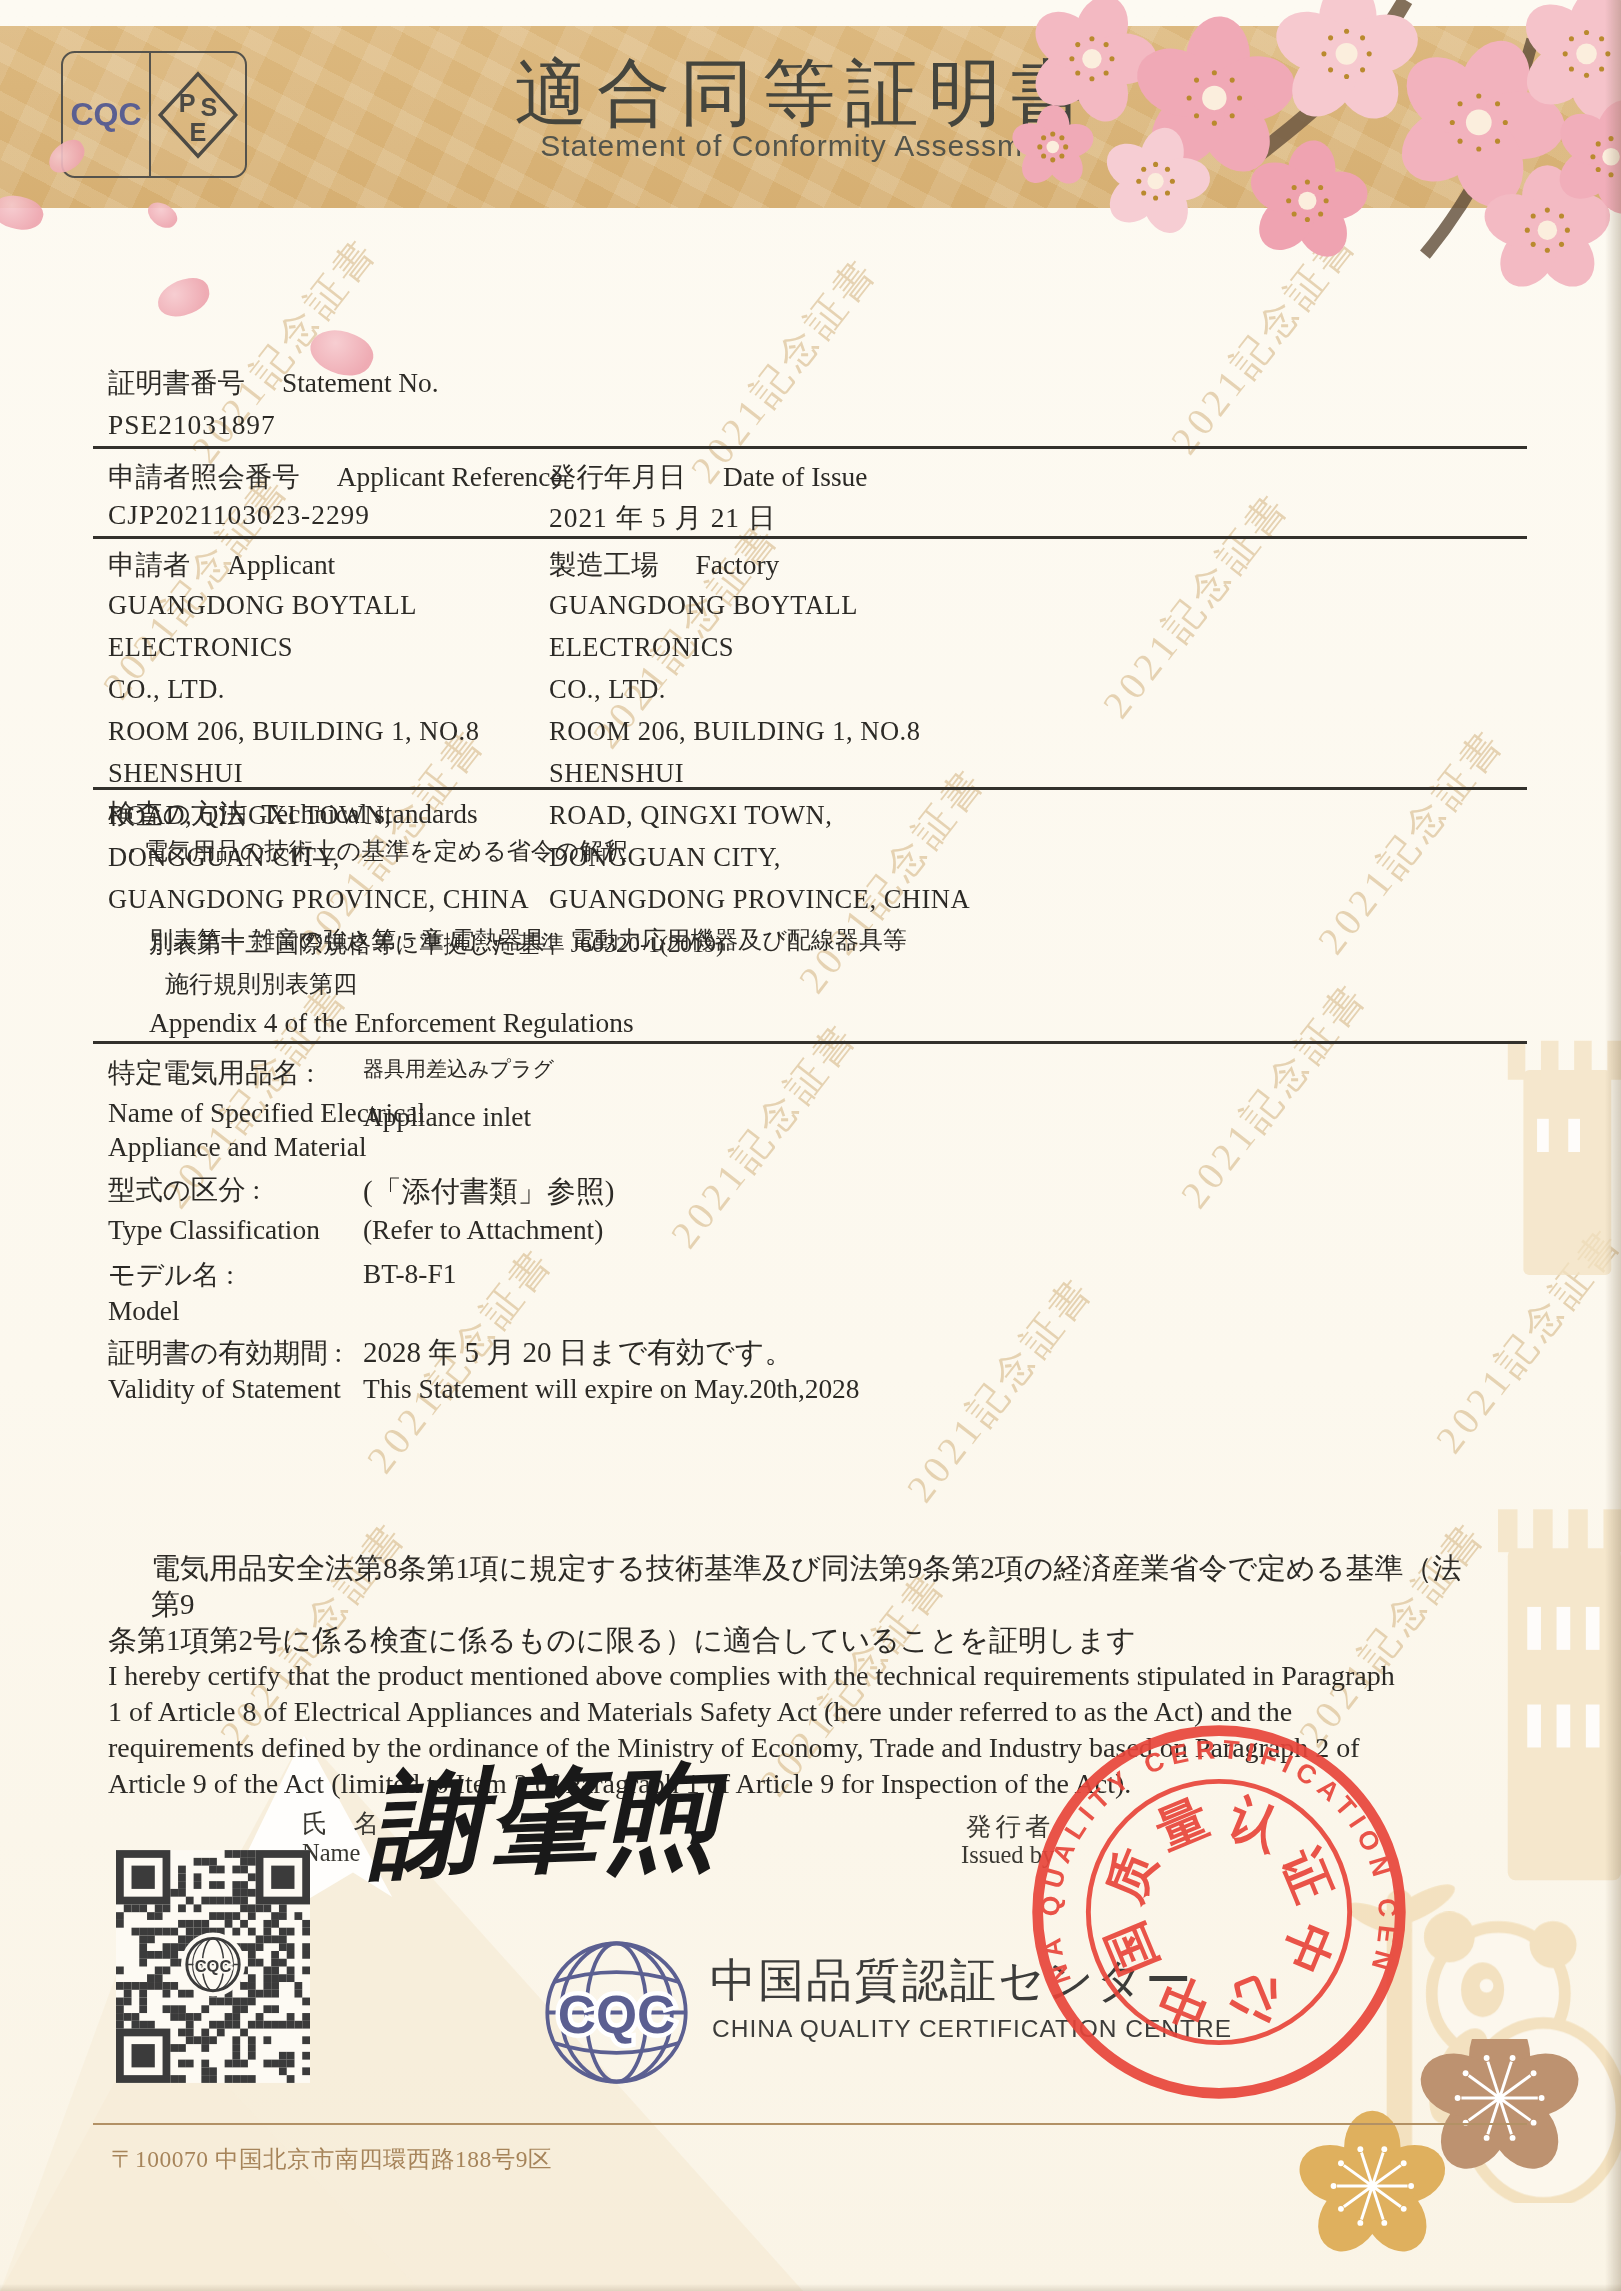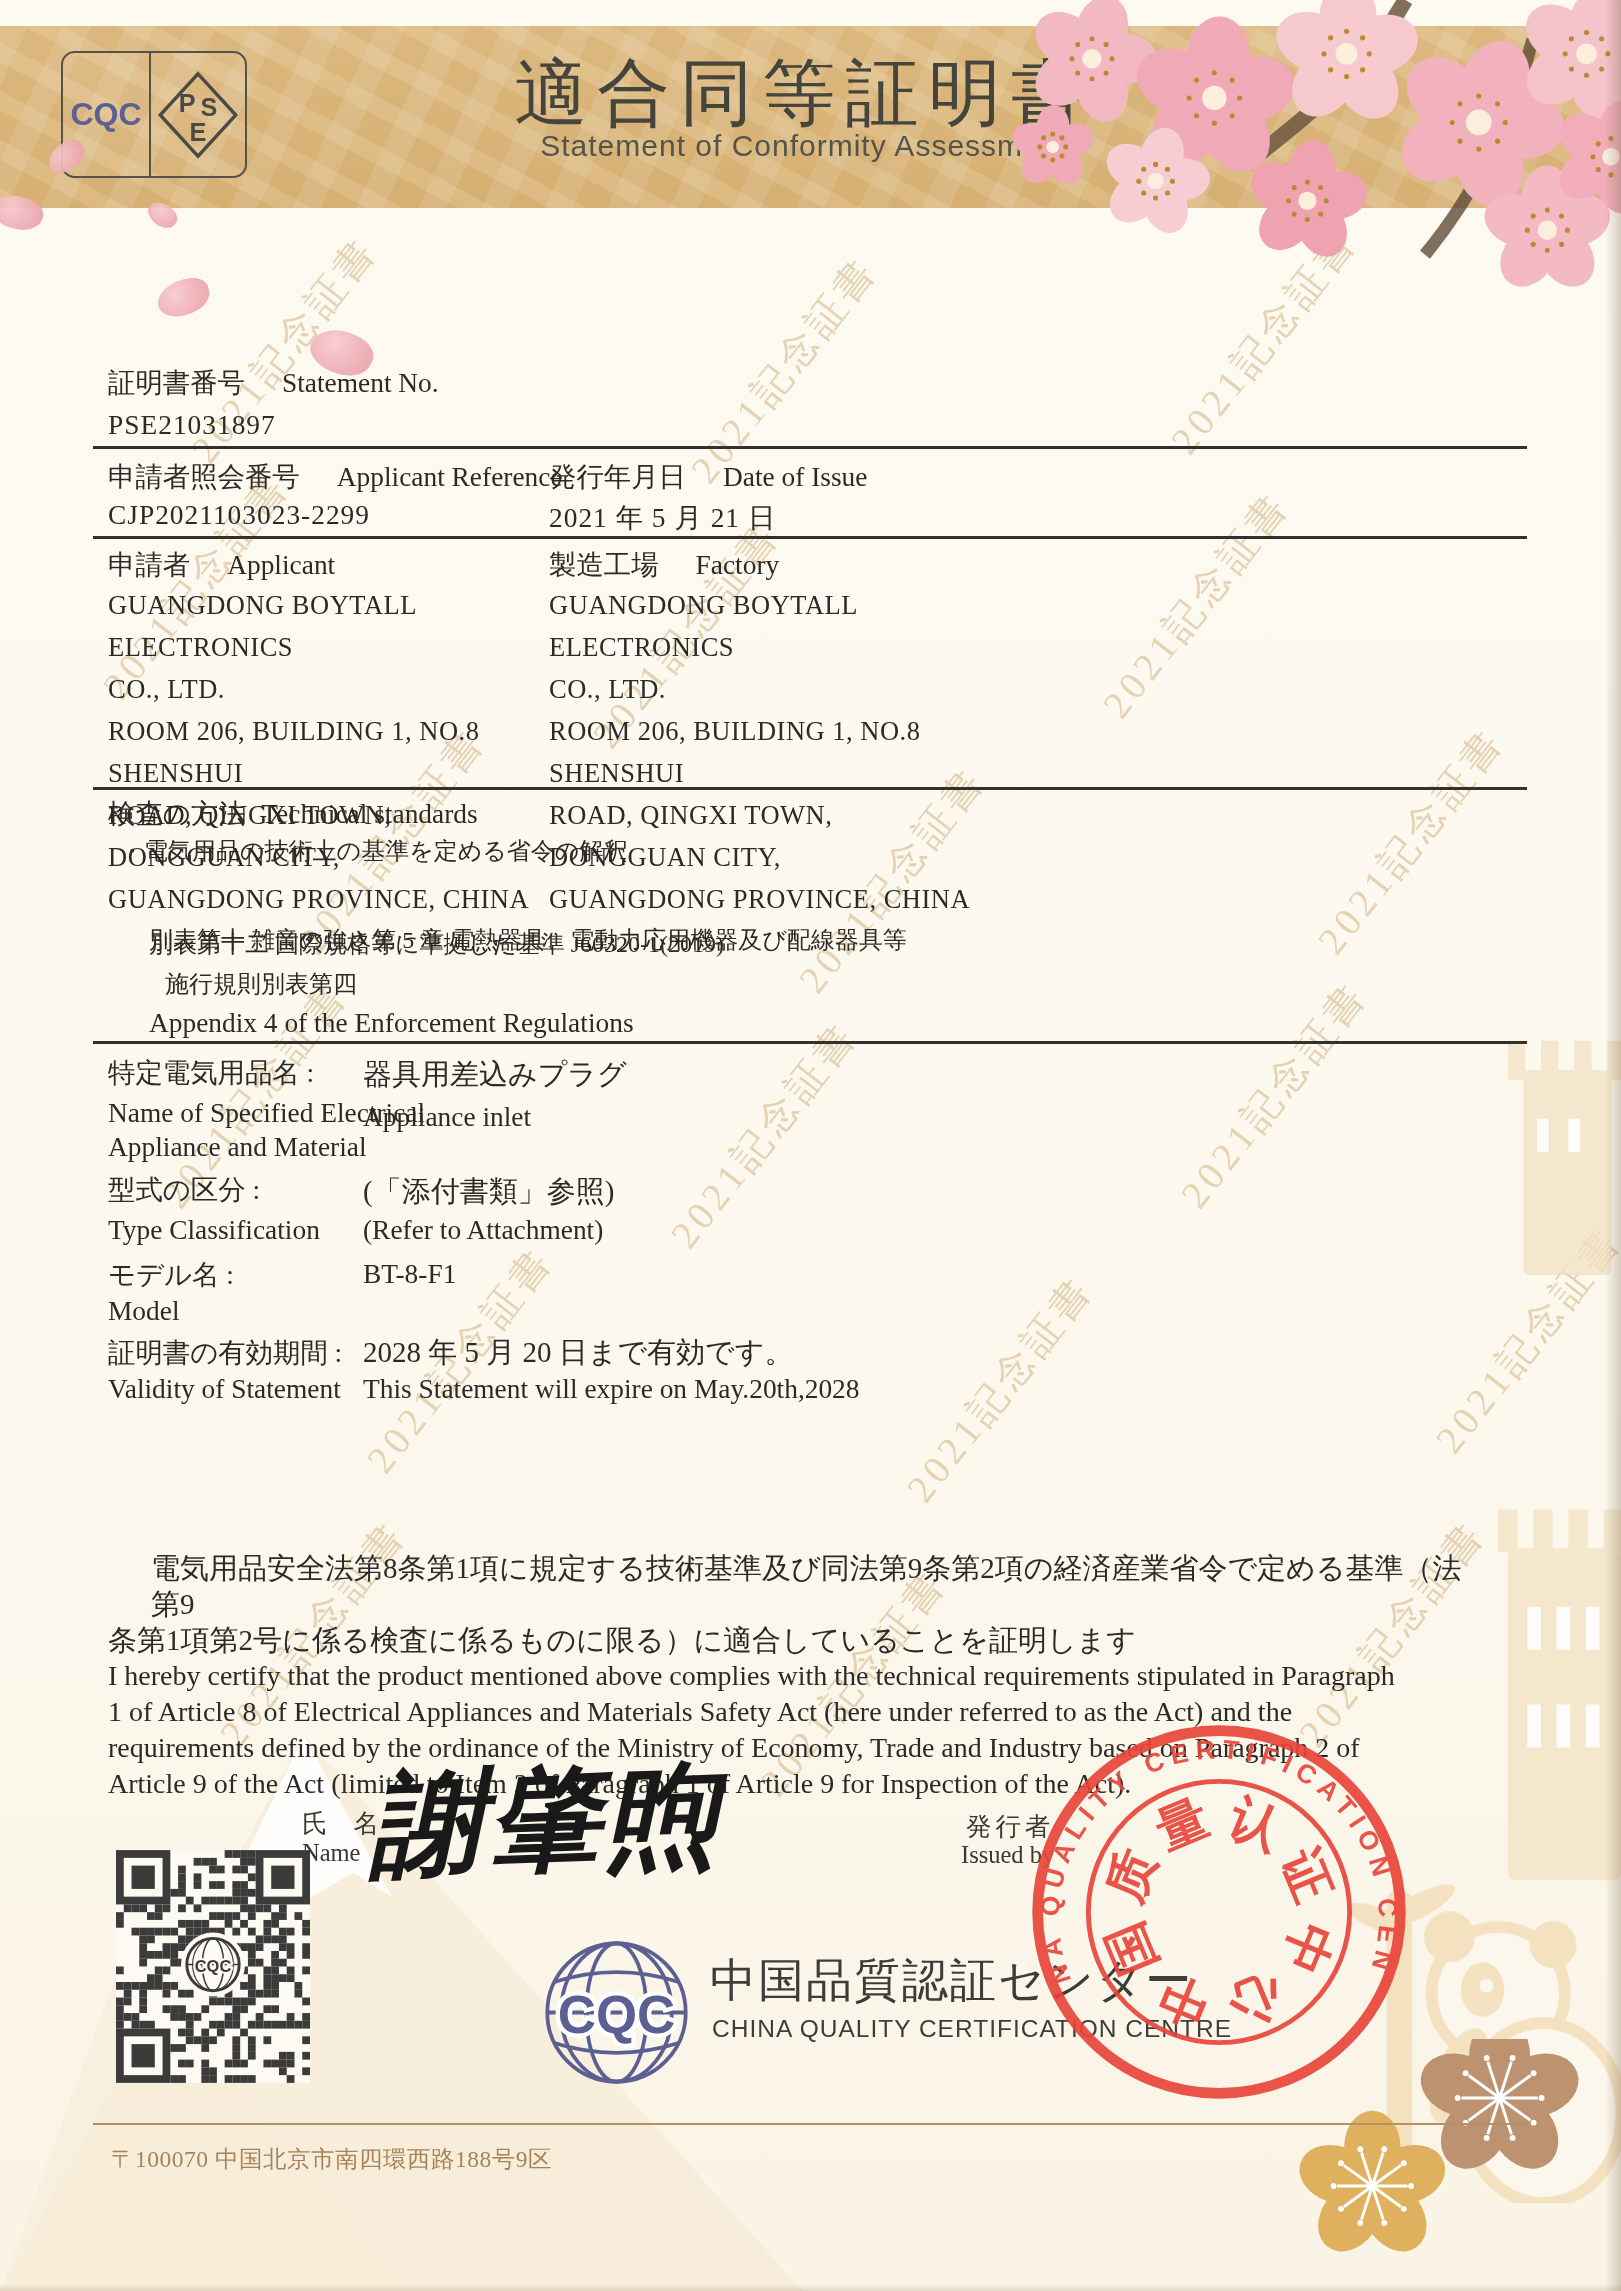--- a/index.html
+++ b/index.html
@@ -434,21 +434,21 @@
     <span>Technical standards</span>
   </div>
   <div class="std-item" style="left:120px;top:835px;">・電気用品の技術上の基準を定める省令の解釈</div>
   <div class="std-item" style="left:149px;top:880px;margin-top:48px;">別表第十二 国際規格等に準拠した基準 J60320-1(2019)</div>
   <div class="std-item" style="left:149px;top:924px;">別表第十 雑音の強さ第 5 章 電熱器具、電動力応用機器及び配線器具等</div>
   <div class="std-item" style="left:165px;top:968px;">施行規則別表第四</div>
   <div class="std-item" style="left:149px;top:1008px;font-size:27.4px;">Appendix 4 of the Enforcement Regulations</div>
   <div class="sep" style="top:1041px;"></div>
 
   <div class="fld" style="left:108px;top:1055px;">特定電気用品名 :</div>
-  <div class="fld" style="left:363px;top:1055px;font-size:29px;text-align:right;">器具用差込みプラグ</div>
+  <div class="fld" style="left:363px;top:1055px;font-size:21px;text-align:right;">器具用差込みプラグ</div>
   <div class="fld" style="left:108px;top:1098px;">Name of Specified Electrical</div>
   <div class="fld" style="left:363px;top:1102px;">Appliance inlet</div>
   <div class="fld" style="left:108px;top:1132px;">Appliance and Material</div>
   <div class="fld" style="left:108px;top:1172px;">型式の区分 :</div>
   <div class="fld" style="left:363px;top:1172px;font-size:29px;">(「添付書類」参照)</div>
   <div class="fld" style="left:108px;top:1215px;">Type Classification</div>
   <div class="fld" style="left:363px;top:1215px;">(Refer to Attachment)</div>
   <div class="fld" style="left:108px;top:1257px;">モデル名 :</div>
   <div class="fld" style="left:363px;top:1259px;">BT-8-F1</div>
   <div class="fld" style="left:108px;top:1296px;">Model</div>

